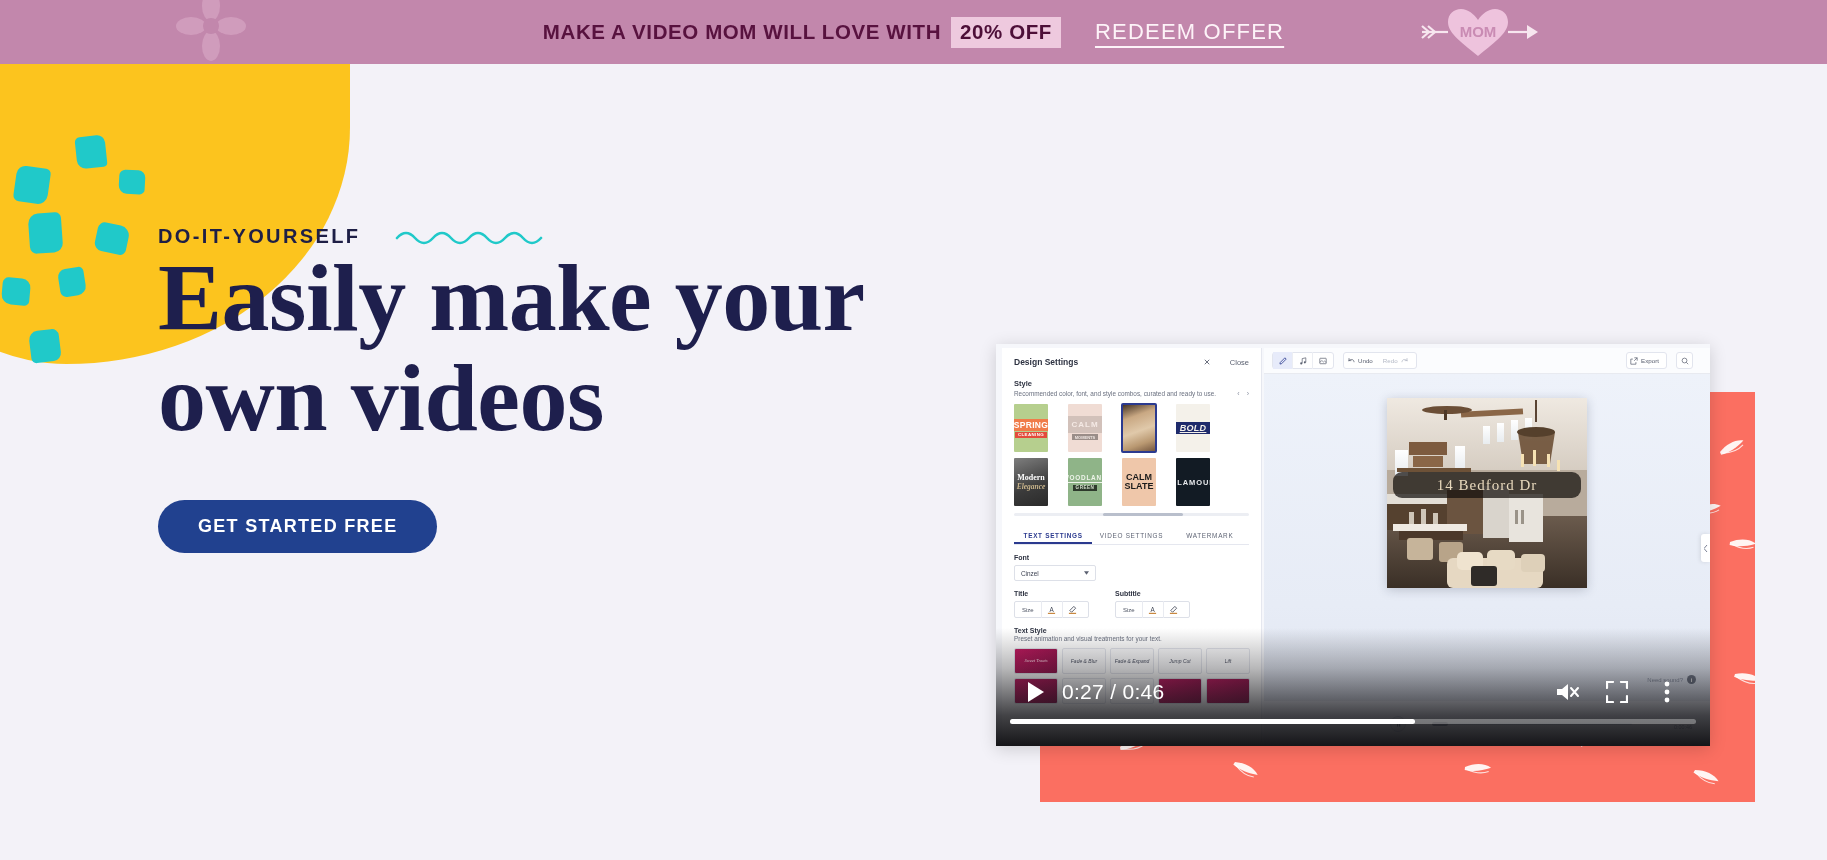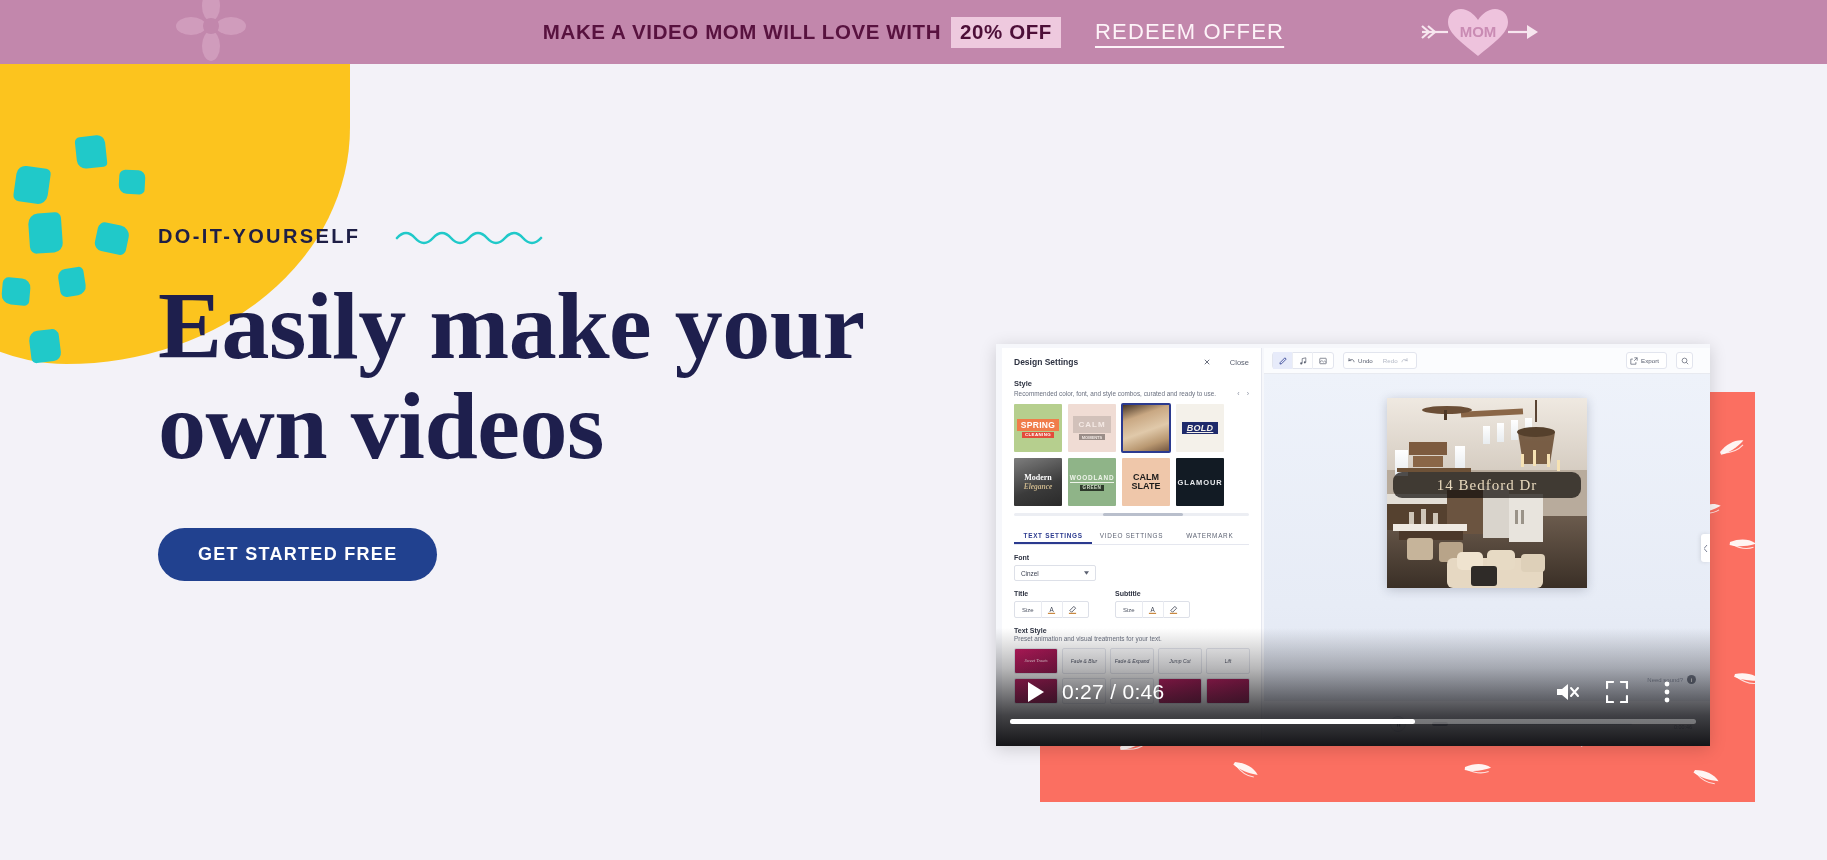--- a/index.html
+++ b/index.html
@@ -77,21 +77,21 @@
   }
   .eyebrow-row { display: flex; align-items: center; gap: 34px; }
   .eyebrow {
     font-size: 20px; font-weight: 700; letter-spacing: 2.4px;
     color: #1e1f46;
   }
   .squiggle { display: block; }
   .hero-title {
     font-family: "Liberation Serif", serif;
     font-size: 96px; line-height: 1.04; font-weight: 700;
-    color: #1e1f4d; margin-top: 28px; letter-spacing: -.5px;
+    color: #1e1f4d; letter-spacing: -.5px;
   }
   .hero-sub {
     font-size: 25px; line-height: 1.58; color: #2c2f55;
     margin-top: 42px; width: 745px; font-weight: 400;
   }
   .cta-btn {
     margin-top: 52px;
     display: inline-flex; align-items: center; justify-content: center;
     height: 53px; padding: 0 40px;
     background: #21418f; color: #ffffff;
@@ -141,21 +141,21 @@
   .ds-sec-desc {
     font-size: 6.4px; color: #6b7180; padding: 2px 12px 0 12px;
     display: flex; justify-content: space-between; align-items: center;
   }
   .ds-arrows { display: flex; gap: 7px; color: #8a90a0; font-size: 7px; }
   .themes-grid {
     display: grid; grid-template-columns: repeat(4, 48px);
     gap: 6px; padding: 7px 0 0 12px;
   }
   .theme-cell {
-    width: 48px; height: 48px; border-radius: 1px;
+    width: 34px; height: 48px; border-radius: 1px;
     display: flex; align-items: center; justify-content: center;
     font-size: 7px; font-weight: 700; overflow: hidden;
     position: relative; cursor: pointer;
   }
   .theme-cell.sel { outline: 2px solid #2b3a8f; outline-offset: -1px; }
   .t-spring { background: #b6cf8e; }
   .t-spring .a { background:#f07c4a; color:#fff; padding:1px 4px; font-size:8.5px; letter-spacing:.3px; }
   .t-spring .b { background:#e34b3b; color:#fff; font-size:4.4px; padding:.5px 3px; letter-spacing:.4px; margin-top:1px;}
   .t-calm { background: #f0dcd4; }
   .t-calm .a { background:#cdbdb6; color:#f6ece8; padding:4px 5px; font-size:8px; letter-spacing:1px; opacity:.85;}

